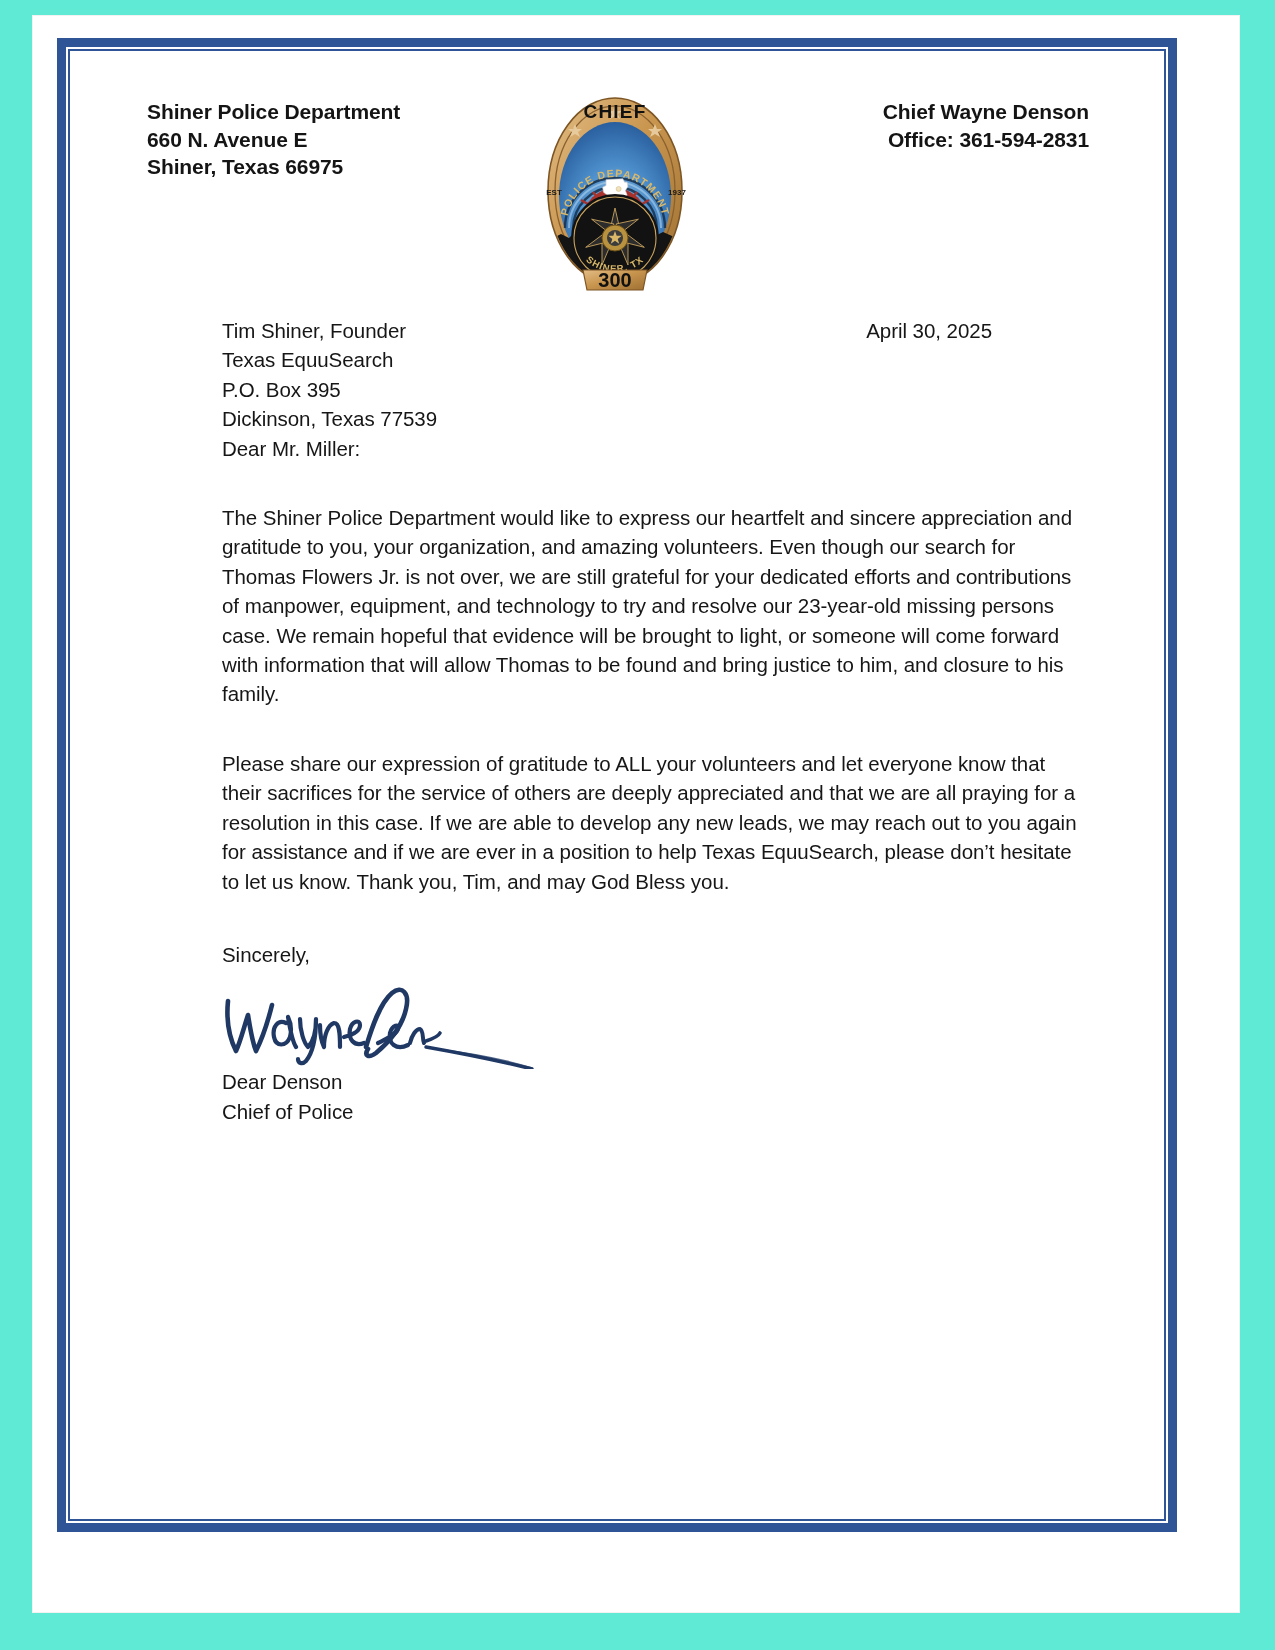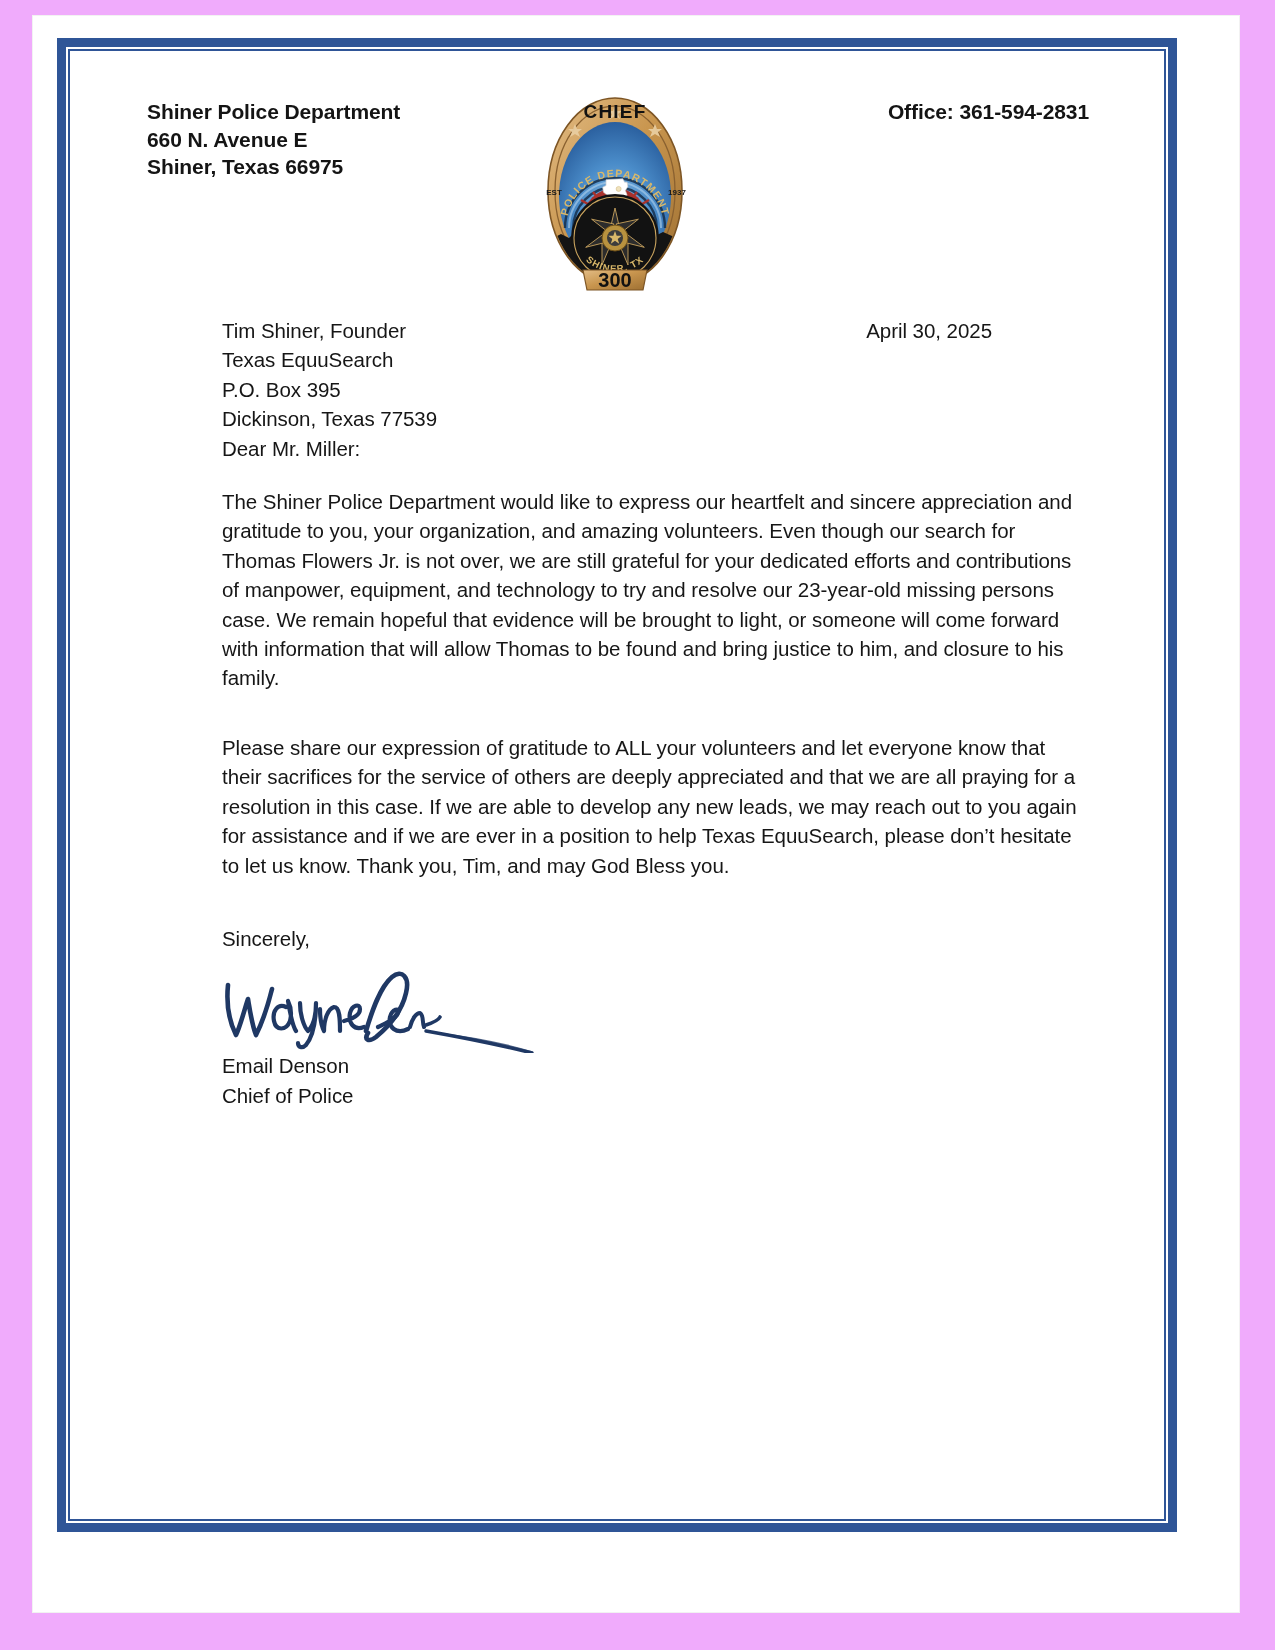--- a/index.html
+++ b/index.html
@@ -12,21 +12,21 @@
     height: 1650px;
     font-family: "Liberation Sans", sans-serif;
     position: relative;
     overflow: hidden;
   }
 
   
   .scan-page {
     position: absolute;
     inset: 0;
-    background: #f0abfc;
+    background: #5eead4;
   }
   .paper {
     position: absolute;
     left: 33px;
     top: 16px;
     width: 1206px;
     height: 1596px;
     background: #ffffff;
     box-shadow: 0 0 0 1px #f2f2f2;
   }
@@ -111,21 +111,21 @@
     align-items: flex-start;
   }
   .recipient div,
   .date-line {
     white-space: nowrap;
   }
   .date-line {
     padding-right: 88px;
   }
   .salutation { }
-  .para { margin-top: 24px; text-align: left; }
+  .para { margin-top: 40px; text-align: left; }
   .para.p2 { margin-top: 40px; }
   .closing { margin-top: 44px; }
 
   .sig-area {
     position: relative;
     height: 96px;
     margin-top: 2px;
   }
   .sig-svg {
     position: absolute;
@@ -251,20 +251,21 @@
         <text font-family="Liberation Sans, sans-serif" font-size="9.5" font-weight="bold" fill="#d9b86a" letter-spacing="1.1">
           <textPath href="#ringBot" startOffset="50%" text-anchor="middle">SHINER, TX</textPath>
         </text>
 
         <path d="M 52 182 L 116 182 L 112 202 L 56 202 Z" fill="url(#goldGrad)" stroke="#7d5524" stroke-width="1.2"></path>
         <text x="84" y="199" text-anchor="middle" font-family="Liberation Sans, sans-serif" font-size="20" font-weight="bold" fill="#111111">300</text>
       </svg>
     </div>
 
     <div class="lh-right">
+      <div>Chief Wayne Denson</div>
       <div>Office: 361-594-2831</div>
     </div>
   </div>
 
   <div class="letter-body">
 
     <div class="addr-row">
       <div class="recipient">
         <div>Tim Shiner, Founder</div>
         <div>Texas EquuSearch</div>
@@ -301,19 +302,19 @@
           <path d="M 190 66 C 192 58 196 52 200 52 C 204 54 202 62 204 66" stroke-width="4"></path>
           <path d="M 206 64 C 212 62 218 60 220 56" stroke-width="3.6"></path>
 
           <path d="M 206 70 C 240 76 280 84 312 92" stroke-width="3.4"></path>
           <path d="M 216 72 C 250 76 286 83 312 91" stroke-width="1.6" opacity="0.75"></path>
         </g>
       </svg>
     </div>
 
     <div class="signer">
-      <div>Email Denson</div>
+      <div>Dear Denson</div>
       <div>Chief of Police</div>
     </div>
 
     <div class="tail"></div>
   </div>
 </div>
 
 </body></html>

